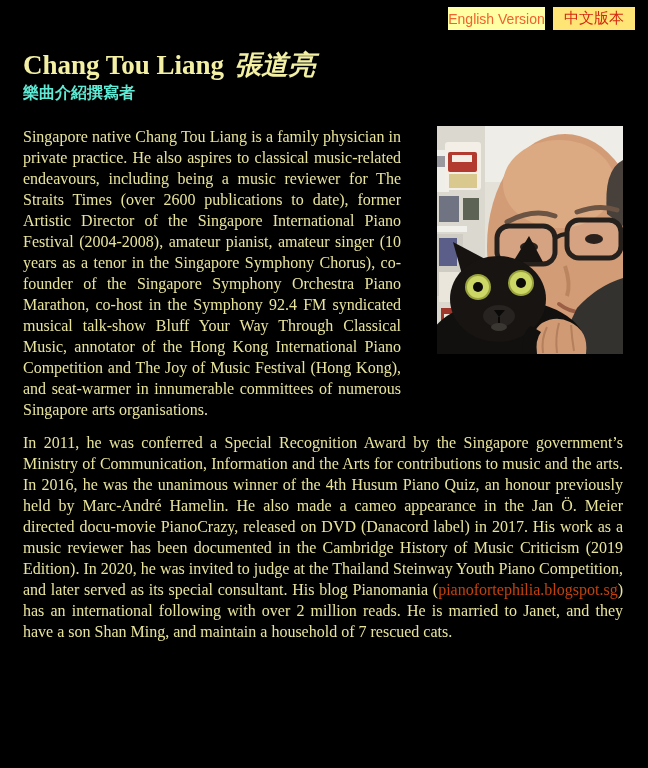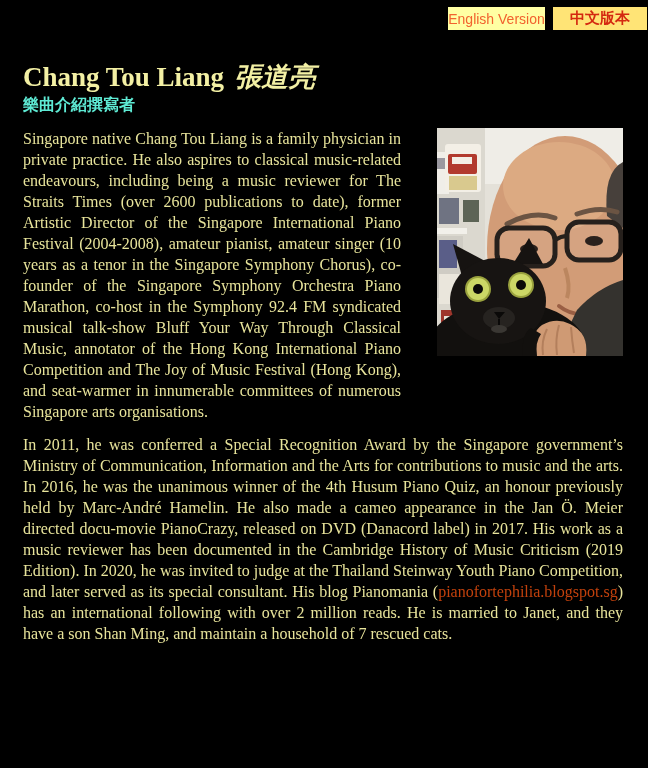--- a/index.html
+++ b/index.html
@@ -17,38 +17,38 @@
     position: absolute; top: 7px; left: 448px;
     display: flex; gap: 8px;
   }
   .lang-btn {
     height: 23px; border: none; margin: 0;
     display: flex; align-items: center; justify-content: center;
     font-family: "Liberation Sans", sans-serif;
     cursor: pointer; padding: 0;
   }
   .lang-btn.en { width: 97px; background: #FFFFA3; color: #F2622E; font-size: 14px; }
-  .lang-btn.zh { width: 94px; background: #FFE476; color: #D42810; font-size: 15px; font-weight: bold; }
+  .lang-btn.zh { width: 82px; background: #FFE476; color: #D42810; font-size: 15px; font-weight: normal; }
 
   .main {
-    position: absolute; left: 23px; top: 12px; width: 600px;
+    position: absolute; left: 23px; top: 0; width: 600px;
   }
   .page-title {
     margin: 50px 0 0 0;
     font-size: 27px; line-height: 30px; font-weight: bold;
     color: #F3F0A4;
   }
   .page-title .zh { font-style: italic; margin-left: 10px; }
   .page-subtitle {
     margin-top: 3px;
     font-family: "Liberation Sans", sans-serif;
     font-weight: bold; font-size: 16px; line-height: 19px;
     color: #5eead4;
   }
-  .bio-row { display: flex; margin-top: 14px; gap: 20px; }
+  .bio-row { display: flex; margin-top: 24px; gap: 20px; }
   .para {
     font-size: 16px; line-height: 21px;
     color: #E8E49B; text-align: justify;
     margin: 0;
   }
   .para-1 { width: 398px; }
   .para-2 { width: 600px; margin-top: 12px; }
   .photo-frame {
     width: 186px; height: 228px; margin-left: 16px;
     flex: 0 0 auto; overflow: hidden;

